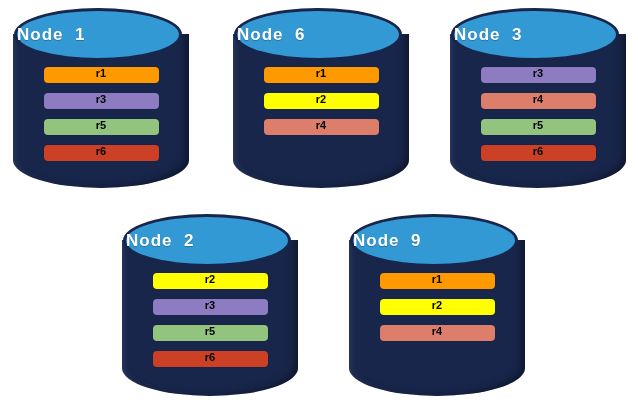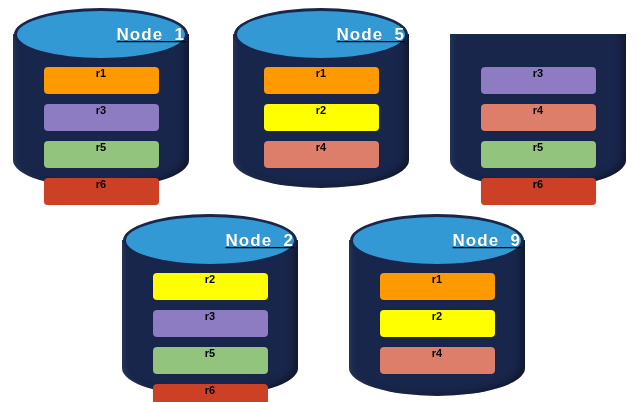--- a/index.html
+++ b/index.html
@@ -28,31 +28,30 @@
     bottom: 0;
     background: var(--body-color, #18264B);
     border-radius: 0 0 88px 88px / 0 0 28px 28px;
     box-shadow: inset -7px -3px 9px -4px rgba(0,0,0,0.45),
                 inset 5px 0 7px -4px rgba(120,140,180,0.25);
   }
   .cyl-top {
     position: absolute;
     top: 0;
     left: 1px;
-    right: 1px;
+    right: 7px;
     height: 53px;
     box-sizing: border-box;
     background: var(--top-color, #3399D5);
     border: 3px solid var(--body-color, #18264B);
     border-radius: 50%;
     display: flex;
     align-items: center;
-    justify-content: flex-end;
+    justify-content: flex-start;
     z-index: 2;
-    text-decoration: underline;
   }
   .node-label {
     color: #ffffff;
     font-size: 17px;
     font-weight: bold;
     letter-spacing: 1px;
     white-space: pre;
     text-shadow: 0 1px 1px rgba(0,0,0,0.25);
   }
   .bars {
@@ -61,21 +60,21 @@
     left: 0;
     right: 0;
     z-index: 3;
     display: flex;
     flex-direction: column;
     align-items: center;
     gap: 10px;
   }
   .bar {
     width: 115px;
-    height: 27px;
+    height: 16px;
     line-height: 12px;
     border-radius: 4px;
     text-align: center;
     color: #000000;
     font-size: 11px;
     font-weight: bold;
     box-shadow: 0 0 1px rgba(0,0,0,0.4);
   }
   
   #node-0 { left: 13px;  top: 8px; }
@@ -98,31 +97,34 @@
         <div class="bar" style="background: rgb(255, 153, 0); color: rgb(0, 0, 0);">r1</div>
         <div class="bar" style="background: rgb(142, 124, 195); color: rgb(0, 0, 0);">r3</div>
         <div class="bar" style="background: rgb(147, 196, 125); color: rgb(0, 0, 0);">r5</div>
         <div class="bar" style="background: rgb(204, 65, 37); color: rgb(0, 0, 0);">r6</div>
       </div>
   </div>
 
   <div class="cylinder" id="node-1">
     <div class="cyl-body"></div>
     <div class="cyl-top">
-      <span class="node-label">Node  5</span>
+      <span class="node-label">Node  6</span>
     </div>
     <div class="bars">
         <div class="bar" style="background: rgb(255, 153, 0); color: rgb(0, 0, 0);">r1</div>
         <div class="bar" style="background: rgb(255, 255, 0); color: rgb(0, 0, 0);">r2</div>
         <div class="bar" style="background: rgb(221, 126, 107); color: rgb(0, 0, 0);">r4</div>
       </div>
   </div>
 
   <div class="cylinder" id="node-2">
     <div class="cyl-body"></div>
+    <div class="cyl-top">
+      <span class="node-label">Node  3</span>
+    </div>
     <div class="bars">
         <div class="bar" style="background: rgb(142, 124, 195); color: rgb(0, 0, 0);">r3</div>
         <div class="bar" style="background: rgb(221, 126, 107); color: rgb(0, 0, 0);">r4</div>
         <div class="bar" style="background: rgb(147, 196, 125); color: rgb(0, 0, 0);">r5</div>
         <div class="bar" style="background: rgb(204, 65, 37); color: rgb(0, 0, 0);">r6</div>
       </div>
   </div>
 
   <div class="cylinder" id="node-3">
     <div class="cyl-body"></div>

